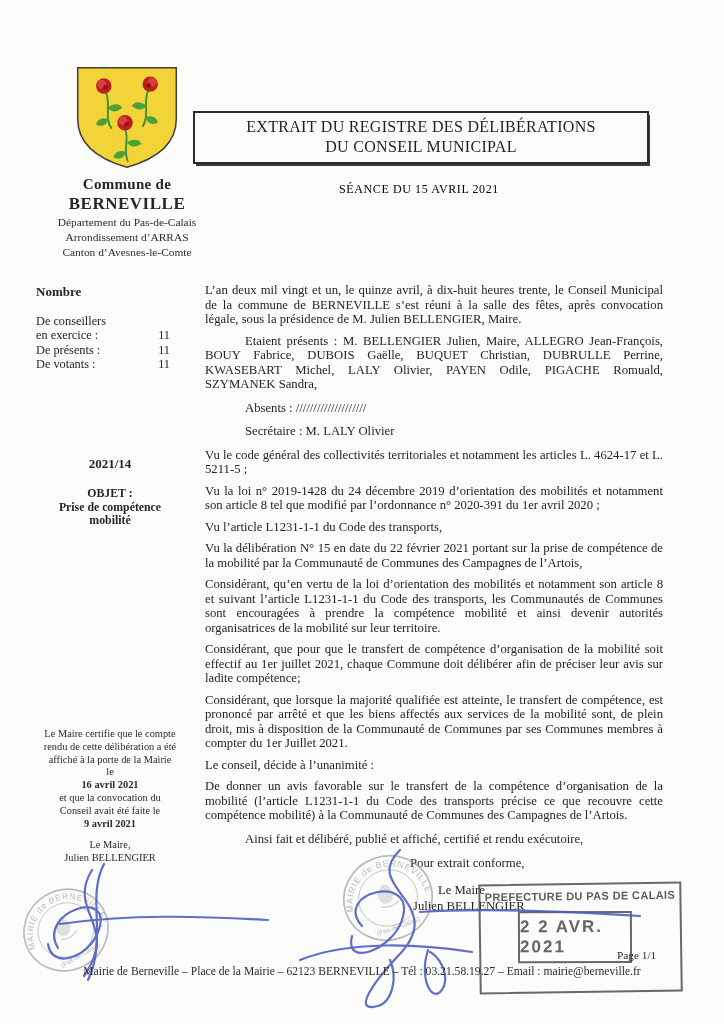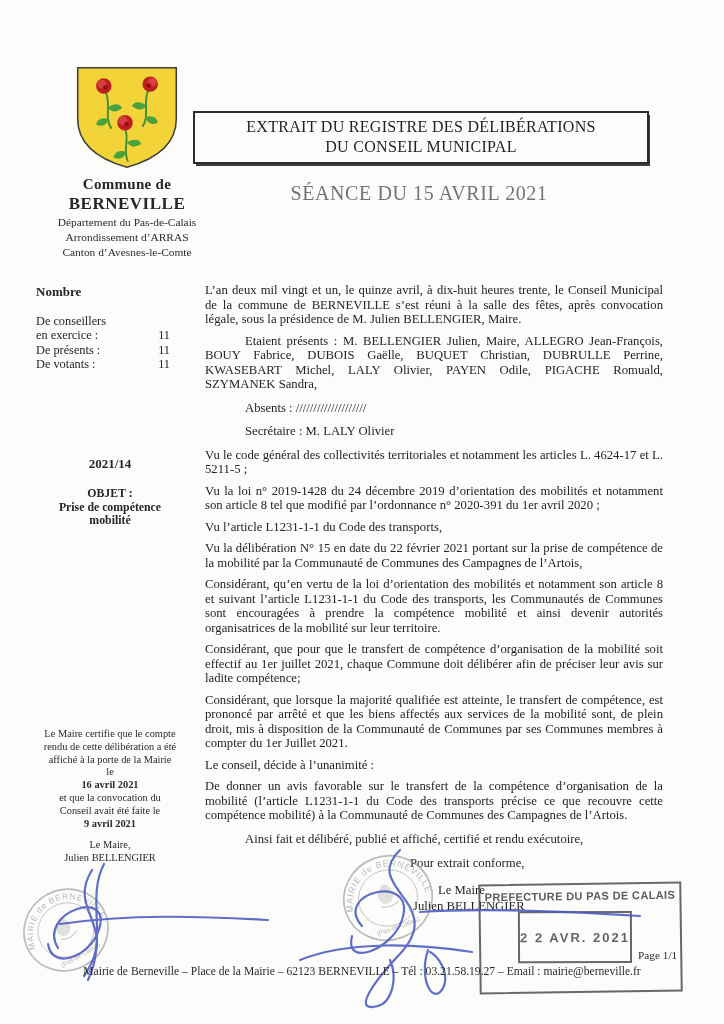--- a/index.html
+++ b/index.html
@@ -17,21 +17,21 @@
   .commune-sub:first-of-type{margin-top:4px;}
   
   .title-box{
     position:absolute;left:193px;top:111px;width:452px;
     border:2px solid #2c2c2c;box-shadow:2px 3px 0 -1px #3c3c3c;
     padding:4px 0 5px 0;text-align:center;
     font-size:16px;line-height:20px;letter-spacing:.3px;color:#1f1f1f;
   }
   .seance{
     position:absolute;left:193px;top:182px;width:452px;text-align:center;
-    font-size:20px;letter-spacing:.6px;color:#737373;
+    font-size:12px;letter-spacing:.6px;color:#000000;
   }
   
   .nombre{position:absolute;left:36px;top:285px;width:160px;font-size:12.3px;line-height:14.5px;}
   .nombre-heading{font-weight:bold;font-size:13px;margin-bottom:14px;}
   .nrow{display:flex;}
   .nvalue{margin-left:auto;padding-right:26px;}
   
   .numero{position:absolute;left:30px;top:456px;width:160px;text-align:center;font-weight:bold;font-size:13px;}
   .objet{position:absolute;left:20px;top:487px;width:180px;text-align:center;font-weight:bold;font-size:11.8px;line-height:13.5px;}
   .certif{position:absolute;left:22px;top:728px;width:176px;text-align:center;font-size:10.4px;line-height:12.8px;color:#2a2a2a;}
@@ -57,22 +57,22 @@
   }
   .pref-title{
     margin-top:5px;text-align:center;font-weight:bold;font-size:11.3px;
     letter-spacing:.4px;color:rgba(78,78,78,.92);transform:scaleX(.97);
   }
   .pref-date-box{
     position:absolute;left:37px;top:26px;width:110px;height:48px;
     border:2.5px solid rgba(55,55,55,.75);transform:rotate(.6deg);
     display:flex;align-items:center;justify-content:center;
   }
-  .pref-date{font-weight:bold;font-size:13px;letter-spacing:2px;color:rgba(92,92,92,.95);}
-  .page-number{position:absolute;left:617px;top:949px;font-size:11.3px;color:#2c2c2c;margin-left:21px;}
+  .pref-date{font-weight:bold;font-size:17px;letter-spacing:2px;color:rgba(92,92,92,.95);}
+  .page-number{position:absolute;left:617px;top:949px;font-size:11.3px;color:#2c2c2c;}
   .signatures{position:absolute;left:0;top:828px;width:724px;height:196px;pointer-events:none;}
   
   .footer{
     position:absolute;left:0;top:965px;width:724px;text-align:center;
     font-size:11.6px;color:#2b2b2b;
   }
   .footer .email{}
 </style>
 </head>
 <body>

